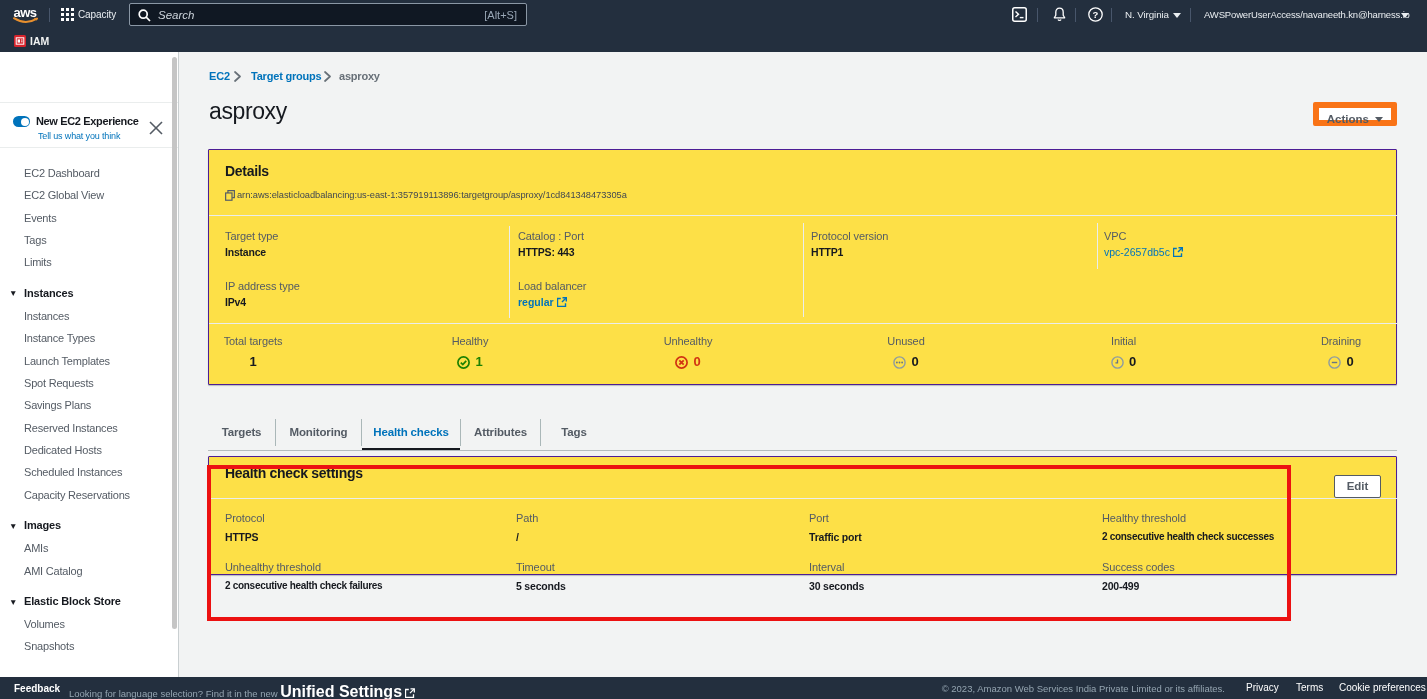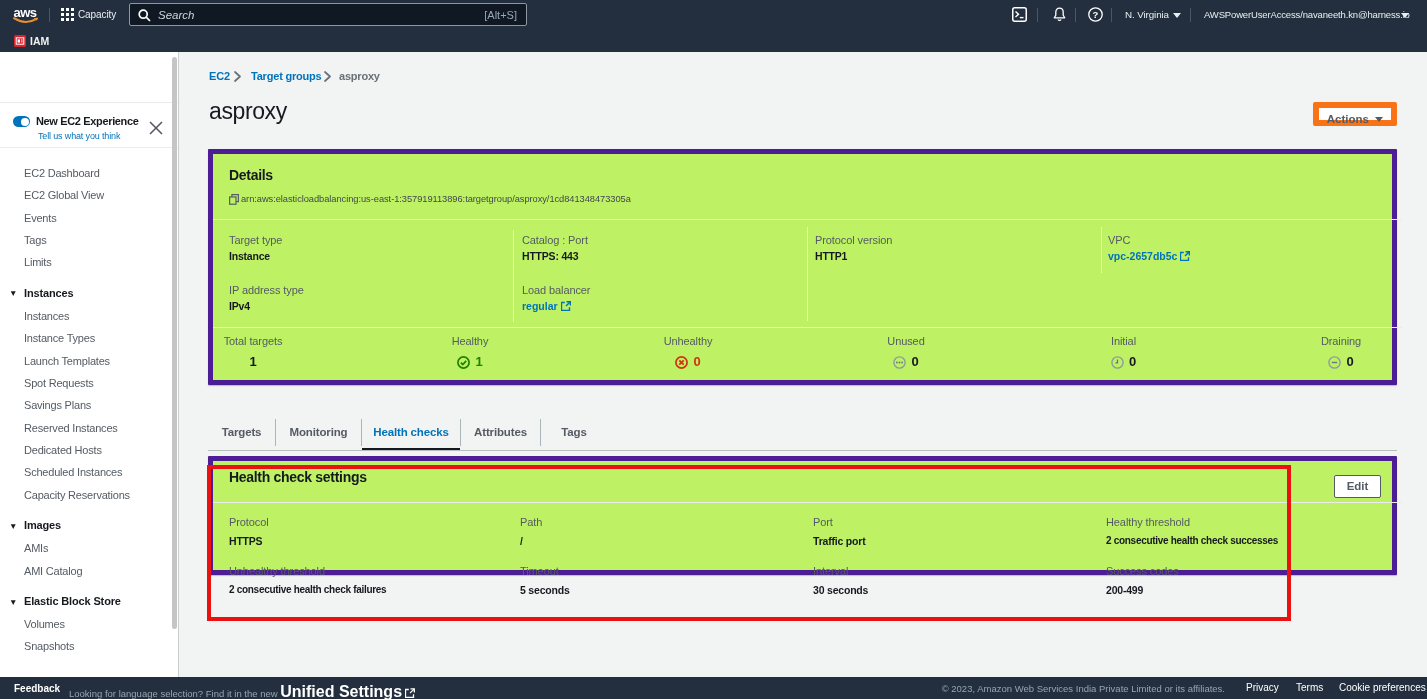--- a/index.html
+++ b/index.html
@@ -25,21 +25,21 @@
 #expclose{position:absolute;left:149px;top:18px;width:14px;height:14px}
 #menu{position:absolute;left:0;top:109.8px;width:170px}
 #menu .it{height:22.4px;line-height:22.4px;padding-left:24px;font-size:11px;color:#545b64;letter-spacing:-0.2px;white-space:nowrap}
 #menu .hd{height:24px;line-height:24px;margin-top:7px;padding-left:24px;font-size:11px;font-weight:700;color:#16191f;letter-spacing:-0.15px;position:relative}
 #menu .hd .tri{position:absolute;left:9px;top:0.5px;font-size:8.5px;color:#16191f}
 
 .link{color:#0073bb;text-decoration:none}
 #bread{position:absolute;left:209px;top:70px;font-size:11px;font-weight:700;letter-spacing:-0.2px;white-space:nowrap}
 #h1{position:absolute;left:209px;top:98px;font-size:23px;color:#16191f;letter-spacing:-0.4px}
 #actions{position:absolute;left:1313px;top:102px;width:84px;height:24px;background:#fff;border:6px solid #f97316;border-radius:2px;text-align:center;line-height:22px;font-size:11.5px;font-weight:700;color:#545b64}
-.card{position:absolute;background:#bef264;border:5px solid #4c1d95;border-radius:1px;box-shadow:0 1px 1px 0 rgba(0,28,36,.25)}
+.card{position:absolute;background:#fde047;border:1px solid #4c1d95;border-radius:1px;box-shadow:0 1px 1px 0 rgba(0,28,36,.25)}
 .lbl{font-size:11px;color:#545b64;letter-spacing:-0.1px}
 .val{font-size:10.5px;font-weight:700;color:#16191f;letter-spacing:-0.2px}
 .vlong{font-size:10px !important;letter-spacing:-0.3px !important}
 .ctitle{font-size:14px;font-weight:700;color:#16191f;letter-spacing:-0.3px}
 
 #tabs{position:absolute;left:208px;top:414px;height:37px}
 #tabs .tab{float:left;height:27px;margin-top:5px;line-height:26px;text-align:center;font-size:11.5px;font-weight:700;color:#545b64;border-right:1px solid #aab7b8;letter-spacing:-0.15px}
 #tabs .tab.last{border-right:none}
 #tabs .tab.active{color:#0073bb;position:relative}
 #tabs .tab.active .ul{position:absolute;left:0;bottom:-5px;width:100%;height:3px;background:#16191f}
@@ -202,21 +202,21 @@
   <div class="abs val" style="left:16px;top:146px">IPv4</div>
   <div class="abs lbl" style="left:309px;top:80px">Catalog : Port</div>
   <div class="abs val" style="left:309px;top:96px">HTTPS: 443</div>
   <div class="abs lbl" style="left:309px;top:130px">Load balancer</div>
   <div class="abs" style="left:309px;top:146px;font-size:10.5px;font-weight:700"><span class="link">regular</span>&nbsp;<svg width="10" height="10" style="vertical-align:-1px">
         <use href="#extlink"></use>
       </svg></div>
   <div class="abs lbl" style="left:602px;top:80px">Protocol version</div>
   <div class="abs val" style="left:602px;top:96px">HTTP1</div>
   <div class="abs lbl" style="left:895px;top:80px">VPC</div>
-  <div class="abs" style="left:895px;top:96px;font-size:10.5px;font-weight:700"><span class="link">vpc-2657db5c</span>&nbsp;<svg width="10" height="10" style="vertical-align:-1px">
+  <div class="abs" style="left:895px;top:96px;font-size:10.5px;font-weight:400"><span class="link">vpc-2657db5c</span>&nbsp;<svg width="10" height="10" style="vertical-align:-1px">
         <use href="#extlink"></use>
       </svg></div>
   <div class="abs" style="left:0;top:173px;width:1189px;height:1px;background:#eaeded"></div>
 </div>
 <style>
 .scol{position:absolute;top:186px;width:160px;text-align:center}
 .scol .l{font-size:11px;color:#545b64;letter-spacing:-0.1px}
 .scol .v{margin-top:7px;font-size:13px;font-weight:700;color:#16191f}
 .scol .v svg{vertical-align:-2.5px;margin-right:5px}
 </style>

